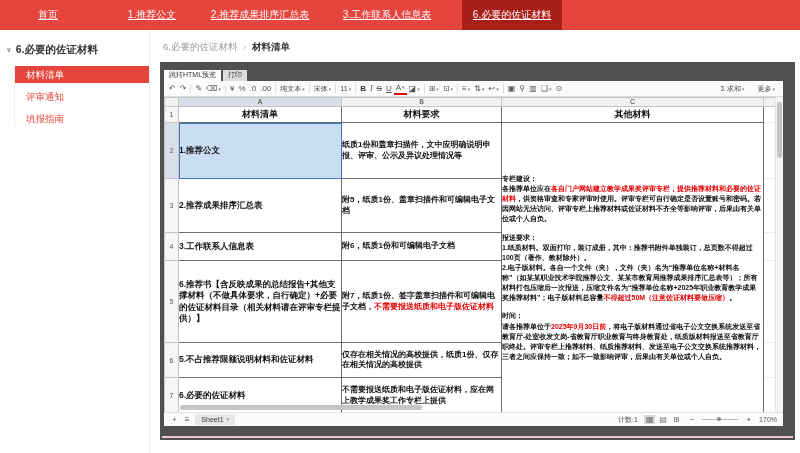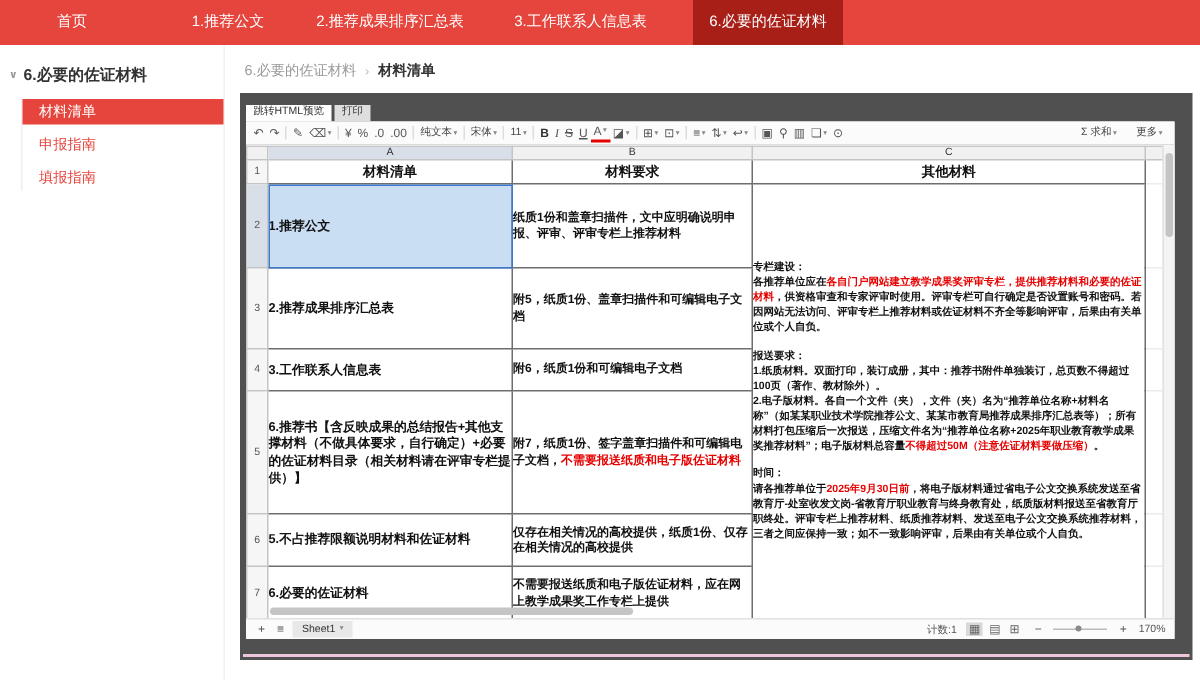--- a/index.html
+++ b/index.html
@@ -3,21 +3,21 @@
 <meta charset="utf-8">
 <style>
   :root{ --red:#e5453d; --reddark:#a81f18; --txtred:#e60000; --selblue:#c9ddf3; --hdrsel:#d8dfe8; }
   *{box-sizing:border-box;}
   html,body{margin:0;padding:0;}
   body{width:800px;height:453px;position:relative;overflow:hidden;background:#fff;
        font-family:"Liberation Sans","DejaVu Sans",sans-serif;color:#222;}
 
   
   #nav{position:absolute;left:0;top:0;width:800px;height:30px;background:var(--red);display:flex;}
-  .nav-tab{height:30px;line-height:30px;text-align:center;color:#fff;font-size:10px;white-space:nowrap;overflow:hidden;}
+  .nav-tab{height:30px;line-height:30px;text-align:center;color:#fff;font-size:10px;white-space:nowrap;overflow:hidden;text-decoration:underline;}
   .nav-tab:nth-child(1){width:96px}.nav-tab:nth-child(2){width:112px}.nav-tab:nth-child(3){width:104px}
   .nav-tab:nth-child(4){width:150px}.nav-tab:nth-child(5){width:100px}.nav-tab:nth-child(6){width:106px}
   .nav-tab:nth-child(7){width:100px}
   .nav-tab.active{background:var(--reddark);}
 
   
   #sidebar{position:absolute;left:0;top:30px;width:150px;height:423px;background:#fff;border-right:1px solid #f0f0f0;}
   .sb-title{display:flex;align-items:center;gap:4px;padding:13px 0 9px 6px;font-size:10.5px;font-weight:bold;color:#333;}
   .sb-chevron{color:#999;font-size:7px;}
   .sb-items{margin-left:14px;border-left:1px solid #eee;}
@@ -98,21 +98,21 @@
     <div class="nav-tab active">6.必要的佐证材料</div>
   </div>
 
 <div id="sidebar">
   <div class="sb-title">
     <span class="sb-chevron">∨</span>
     <span>6.必要的佐证材料</span>
   </div>
   <div class="sb-items">
       <div class="sb-item active">材料清单</div>
-      <div class="sb-item">申报指南</div>
+      <div class="sb-item">评审通知</div>
       <div class="sb-item">填报指南</div>
     </div>
 </div>
 
 <div id="breadcrumb">
   <span>6.必要的佐证材料</span>
   <span class="bc-sep">›</span>
   <span class="bc-current">材料清单</span>
 </div>
 
@@ -186,21 +186,21 @@
             <tr class="hdr">
               <td class="rn">1</td>
               <td class="cell hcell">材料清单</td>
               <td class="cell hcell">材料要求</td>
               <td class="cell hcell">其他材料</td>
               <td class="emptycol"></td>
             </tr>
             <tr class="cr2">
               <td class="rn sel">2</td>
               <td class="cell ca selcell">1.推荐公文</td>
-              <td class="cell cb"><span>纸质1份和盖章扫描件，文中应明确说明申报、评审、评审专栏上推荐材料</span></td>
+              <td class="cell cb"><span>纸质1份和盖章扫描件，文中应明确说明申报、评审、公示及异议处理情况等</span></td>
               <td class="cell cc" rowspan="6">
                 <div class="ccwrap">
                   <div class="cpar">
                     <div class="ph">专栏建设：</div>
                     <div class="pbody"><span>各推荐单位应在</span><span class="red">各自门户网站建立教学成果奖评审专栏，提供推荐材料和必要的佐证材料</span><span>，供资格审查和专家评审时使用。评审专栏可自行确定是否设置账号和密码。若因网站无法访问、评审专栏上推荐材料或佐证材料不齐全等影响评审，后果由有关单位或个人自负。</span></div>
                   </div>
                   <div class="cpar">
                     <div class="ph">报送要求：</div>
                     <div class="pbody"><span>1.纸质材料。双面打印，装订成册，其中：推荐书附件单独装订，总页数不得超过100页（著作、教材除外）。
 2.电子版材料。各自一个文件（夹），文件（夹）名为“推荐单位名称+材料名称”（如某某职业技术学院推荐公文、某某市教育局推荐成果排序汇总表等）；所有材料打包压缩后一次报送，压缩文件名为“推荐单位名称+2025年职业教育教学成果奖推荐材料”；电子版材料总容量</span><span class="red">不得超过50M（注意佐证材料要做压缩）</span><span>。</span></div>

